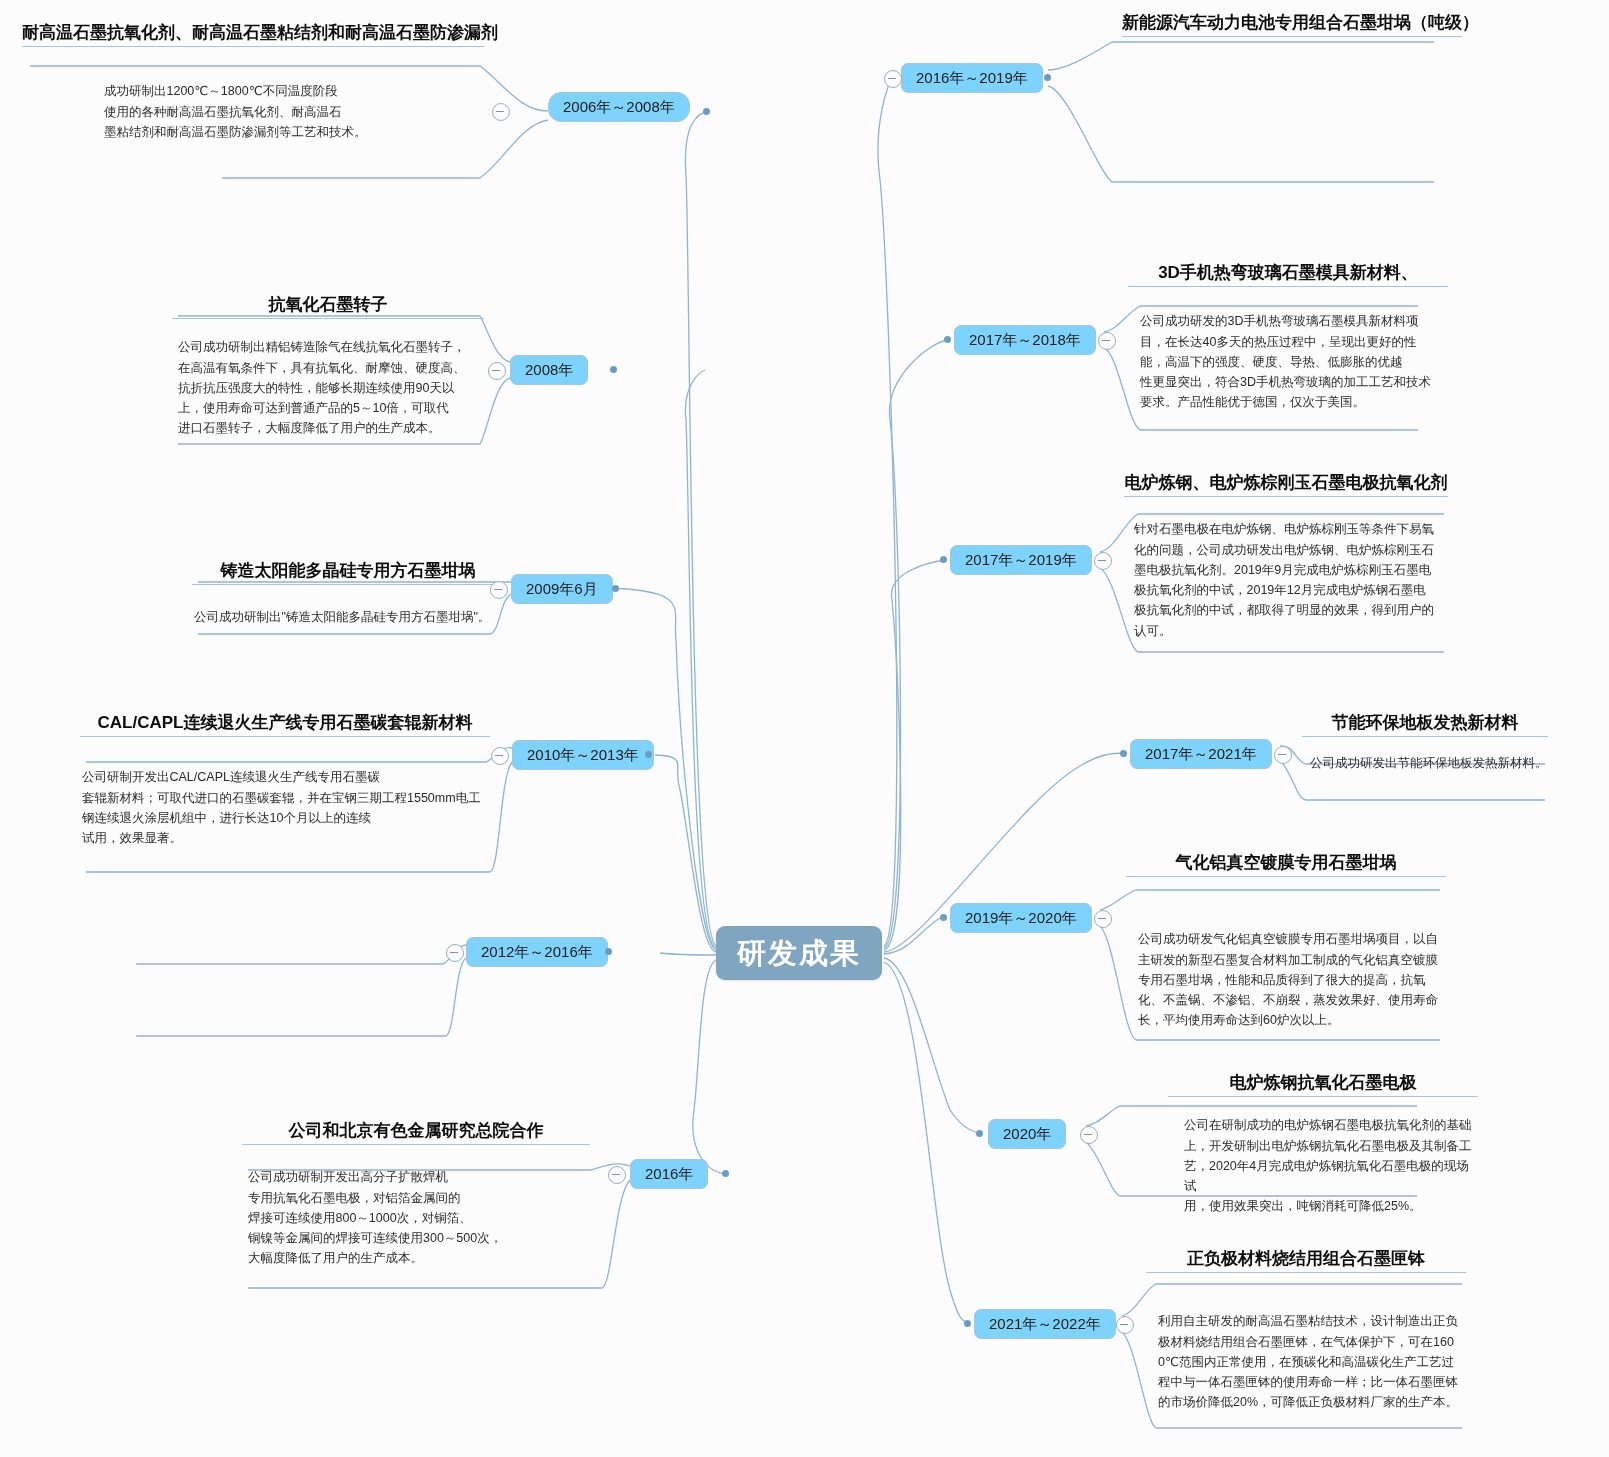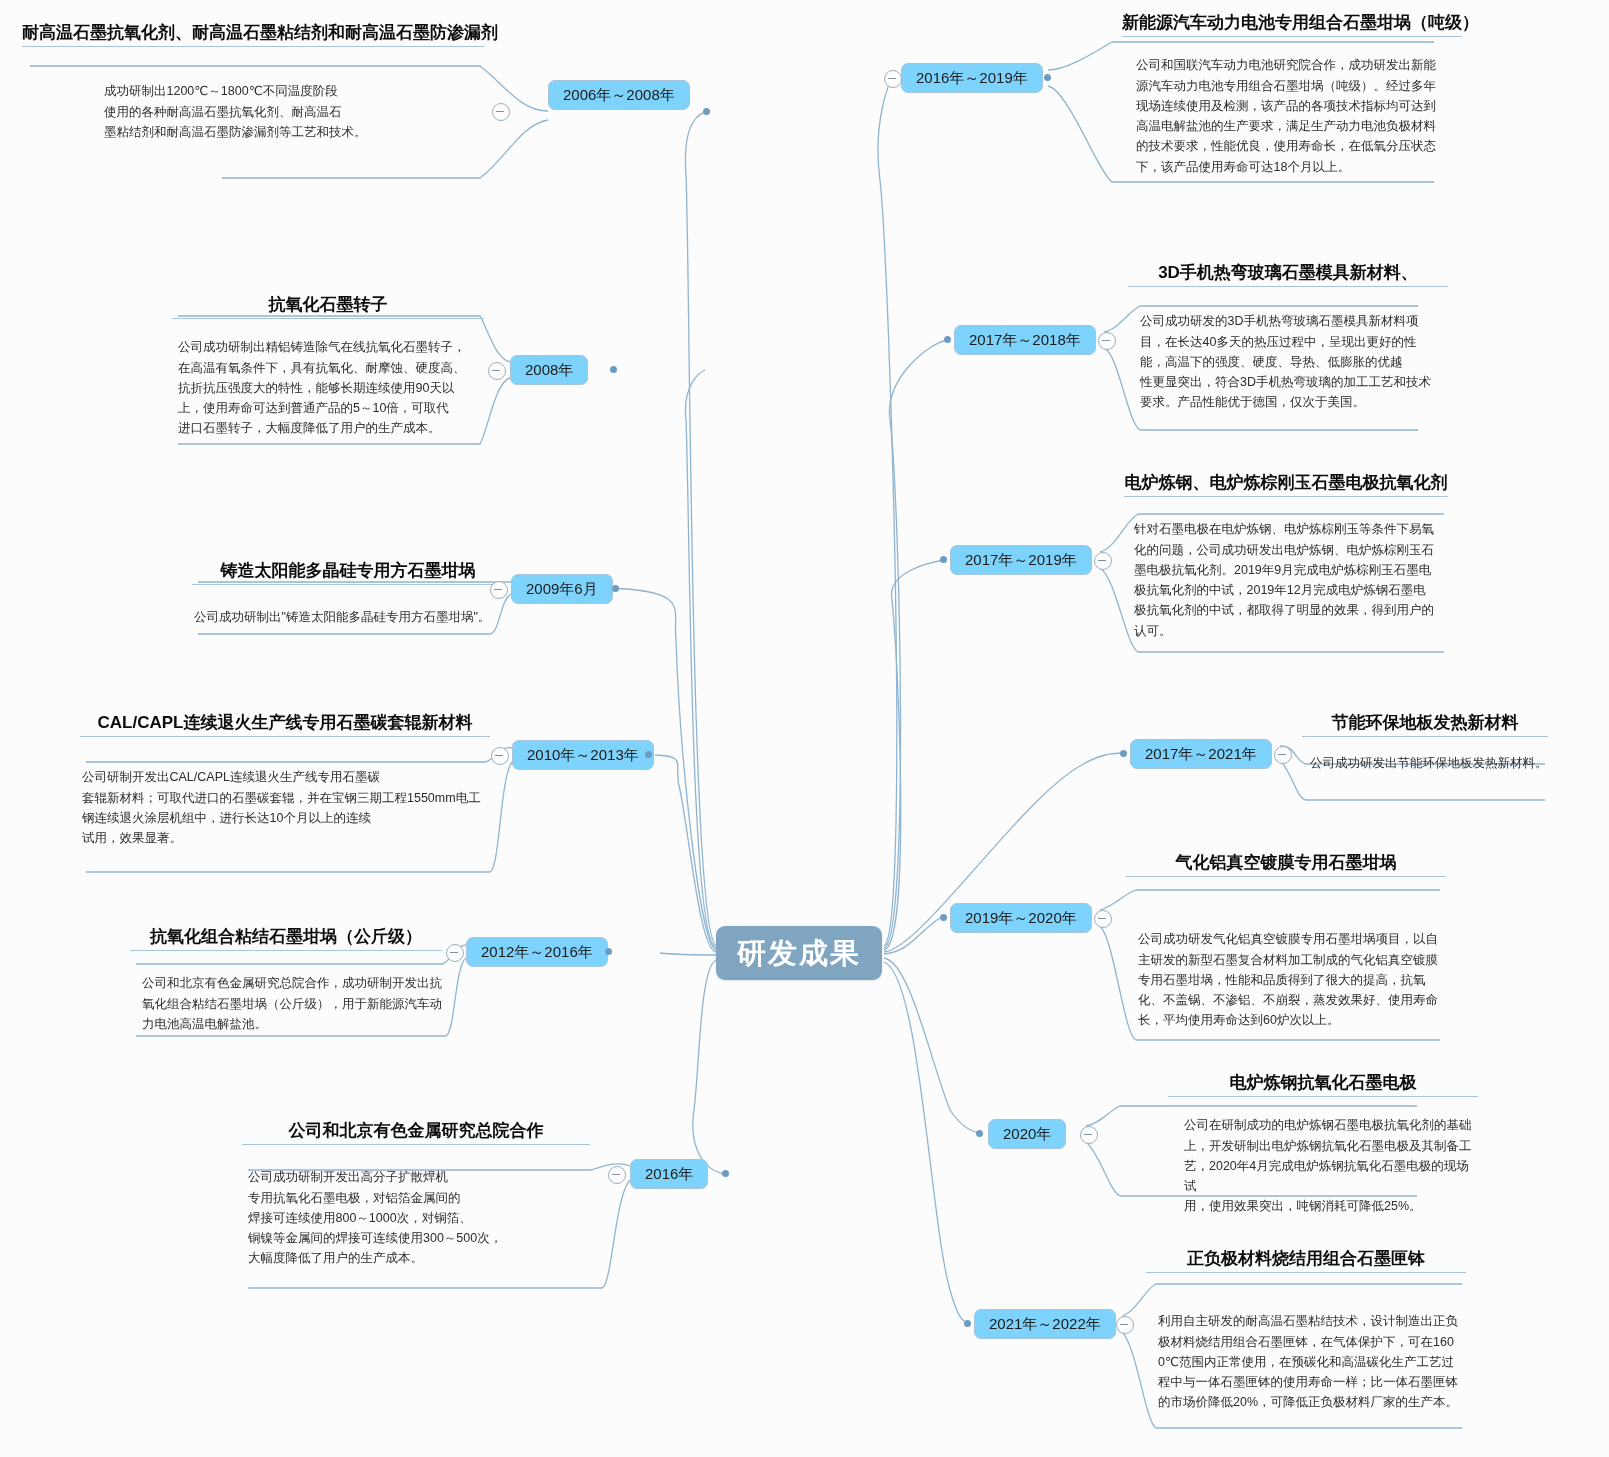--- a/index.html
+++ b/index.html
@@ -187,21 +187,21 @@
     <span class="root-label">研发成果</span>
   </div>
 
   <div class="topic" style="left:22px; top:22px; width:462px;">
     <div class="topic-title">耐高温石墨抗氧化剂、耐高温石墨粘结剂和耐高温石墨防渗漏剂</div>
     <div class="topic-sep"></div>
     <div class="topic-body" style="margin-top:34px; margin-left:82px;">成功研制出1200℃～1800℃不同温度阶段
 使用的各种耐高温石墨抗氧化剂、耐高温石
 墨粘结剂和耐高温石墨防渗漏剂等工艺和技术。</div>
   </div>
-  <div class="date-node" style="left:548px; top:80px;">
+  <div class="date-node" style="left:548px; top:92px;border-radius:13px;">
     <span>2006年～2008年</span>
   </div>
   <div class="collapse-handle" style="left:492px; top:103px;"></div>
   <div class="edge-dot" style="left:703px; top:108px;"></div>
 
   <div class="topic" style="left:172px; top:294px; width:312px;">
     <div class="topic-title" style="text-align:center;">抗氧化石墨转子</div>
     <div class="topic-sep"></div>
     <div class="topic-body" style="margin-top:18px; margin-left:6px;">公司成功研制出精铝铸造除气在线抗氧化石墨转子，
 在高温有氧条件下，具有抗氧化、耐摩蚀、硬度高、
@@ -233,27 +233,20 @@
 套辊新材料；可取代进口的石墨碳套辊，并在宝钢三期工程1550mm电工
 钢连续退火涂层机组中，进行长达10个月以上的连续
 试用，效果显著。</div>
   </div>
   <div class="date-node" style="left:512px; top:740px;">
     <span>2010年～2013年</span>
   </div>
   <div class="collapse-handle" style="left:491px; top:747px;"></div>
   <div class="edge-dot" style="left:645px; top:751px;"></div>
 
-  <div class="topic" style="left:130px; top:926px; width:312px;">
-    <div class="topic-title" style="text-align:center;">抗氧化组合粘结石墨坩埚（公斤级）</div>
-    <div class="topic-sep"></div>
-    <div class="topic-body" style="margin-top:22px; margin-left:12px;">公司和北京有色金属研究总院合作，成功研制开发出抗
-氧化组合粘结石墨坩埚（公斤级），用于新能源汽车动
-力电池高温电解盐池。</div>
-  </div>
   <div class="date-node" style="left:466px; top:937px;">
     <span>2012年～2016年</span>
   </div>
   <div class="collapse-handle" style="left:446px; top:944px;"></div>
   <div class="edge-dot" style="left:605px; top:948px;"></div>
 
   <div class="topic" style="left:242px; top:1120px; width:348px;">
     <div class="topic-title" style="text-align:center;">公司和北京有色金属研究总院合作</div>
     <div class="topic-sep"></div>
     <div class="topic-body" style="margin-top:22px; margin-left:6px;">公司成功研制开发出高分子扩散焊机
@@ -269,26 +262,20 @@
   <div class="edge-dot" style="left:722px; top:1170px;"></div>
 
   <div class="date-node" style="left:901px; top:63px;">
     <span>2016年～2019年</span>
   </div>
   <div class="collapse-handle" style="left:884px; top:70px;"></div>
   <div class="edge-dot" style="left:1044px; top:74px;"></div>
   <div class="topic" style="left:1122px; top:12px; width:340px;">
     <div class="topic-title" style="text-align:center;">新能源汽车动力电池专用组合石墨坩埚（吨级）</div>
     <div class="topic-sep"></div>
-    <div class="topic-body" style="margin-top:18px; margin-left:14px;">公司和国联汽车动力电池研究院合作，成功研发出新能
-源汽车动力电池专用组合石墨坩埚（吨级）。经过多年
-现场连续使用及检测，该产品的各项技术指标均可达到
-高温电解盐池的生产要求，满足生产动力电池负极材料
-的技术要求，性能优良，使用寿命长，在低氧分压状态
-下，该产品使用寿命可达18个月以上。</div>
   </div>
 
   <div class="date-node" style="left:954px; top:325px;">
     <span>2017年～2018年</span>
   </div>
   <div class="collapse-handle" style="left:1098px; top:332px;"></div>
   <div class="edge-dot" style="left:944px; top:336px;"></div>
   <div class="topic" style="left:1128px; top:262px; width:320px;">
     <div class="topic-title" style="text-align:center;">3D手机热弯玻璃石墨模具新材料、</div>
     <div class="topic-sep"></div>

